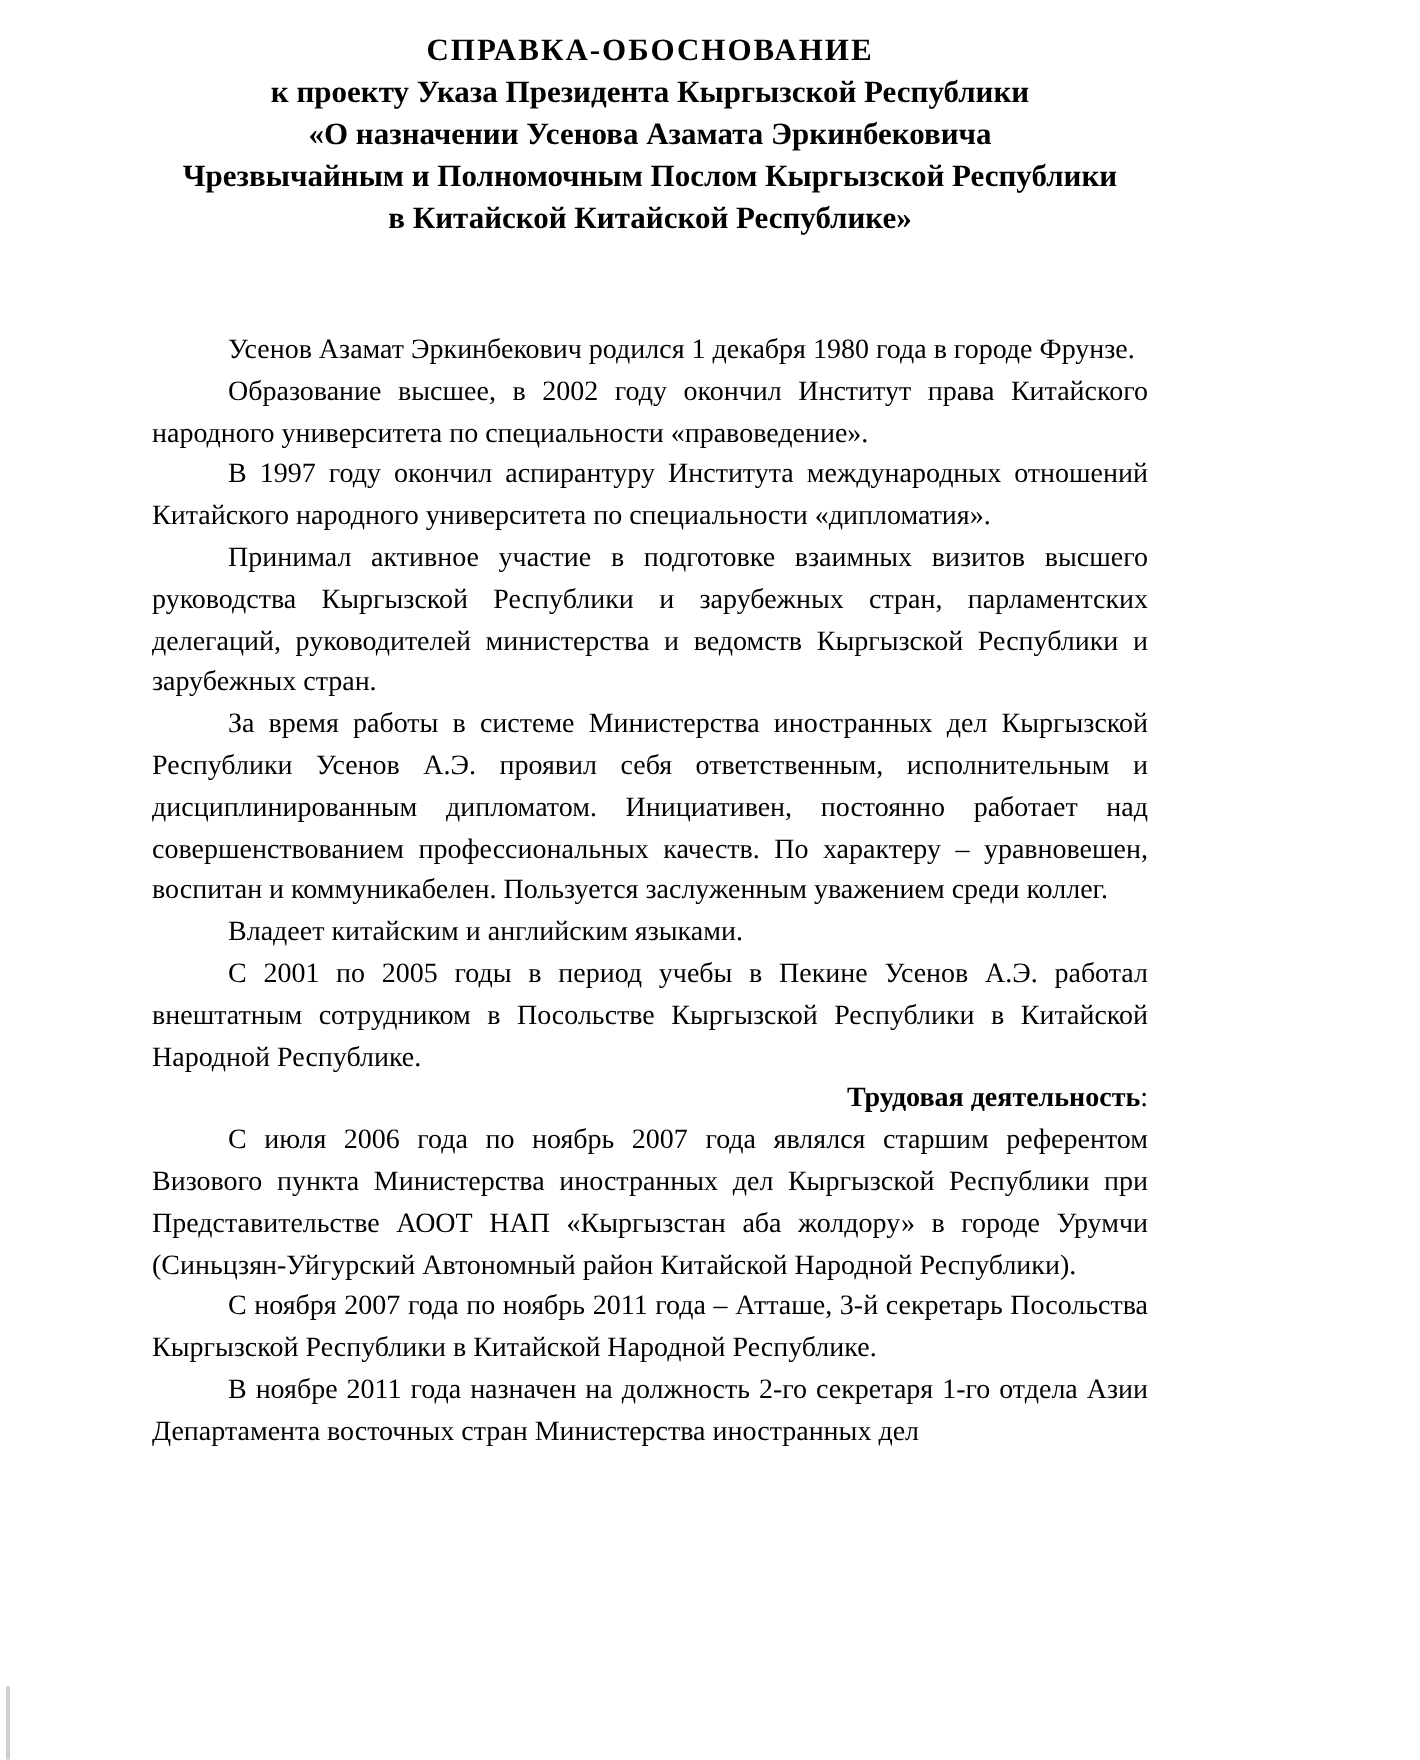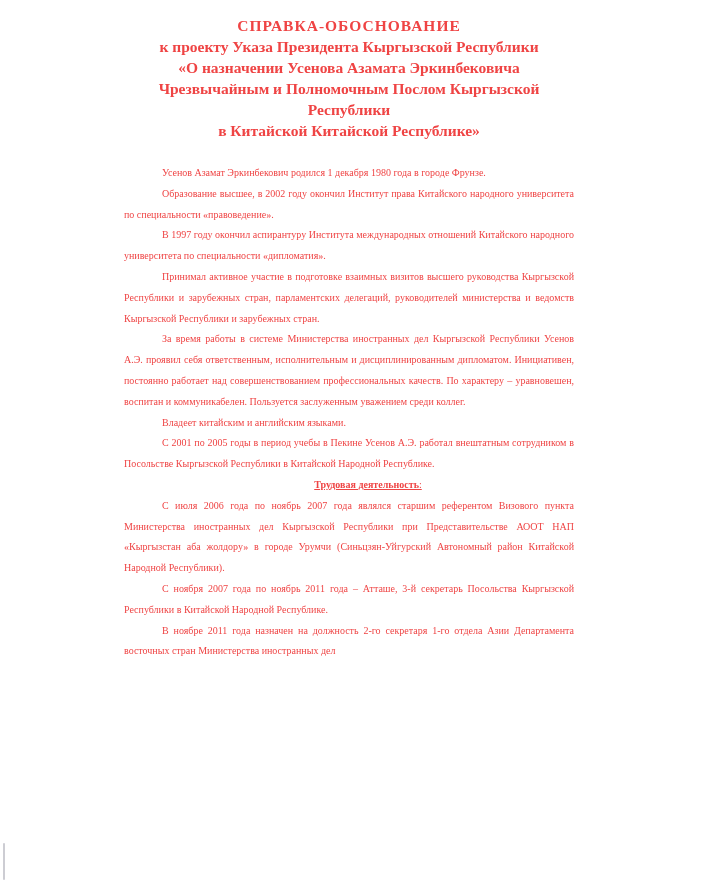--- a/index.html
+++ b/index.html
@@ -7,52 +7,50 @@
     padding: 0;
     background: #ffffff;
   }
   .page {
     position: relative;
     width: 644px;
     height: 880px;
     background: #ffffff;
     overflow: hidden;
     font-family: "Liberation Serif", "DejaVu Serif", serif;
-    color: #ef4444;
+    color: #000000;
     box-sizing: border-box;
-    padding-left: 48px;
   }
   .content {
     padding: 15px 70px 0 76px;
   }
   .doc-title {
     text-align: center;
     font-weight: bold;
     font-size: 15.5px;
     line-height: 21px;
   }
   .doc-title .title-line-main {
     letter-spacing: 1px;
   }
   .doc-body {
-    margin-top: 22px;
-    font-size: 10px;
+    margin-top: 46px;
+    font-size: 14px;
     line-height: 20.8px;
     text-align: justify;
   }
   .doc-body p {
     margin: 0;
     padding: 0;
     text-indent: 38px;
   }
   .work-heading {
     margin-top: 21px;
     text-indent: 38px;
-    text-align: center;
-    text-decoration: underline;
+    text-align: right;
   }
   .work-heading .heading-bold {
     font-weight: bold;
   }
   .scan-line {
     position: absolute;
     left: 3px;
     top: 843px;
     width: 2px;
     height: 37px;

